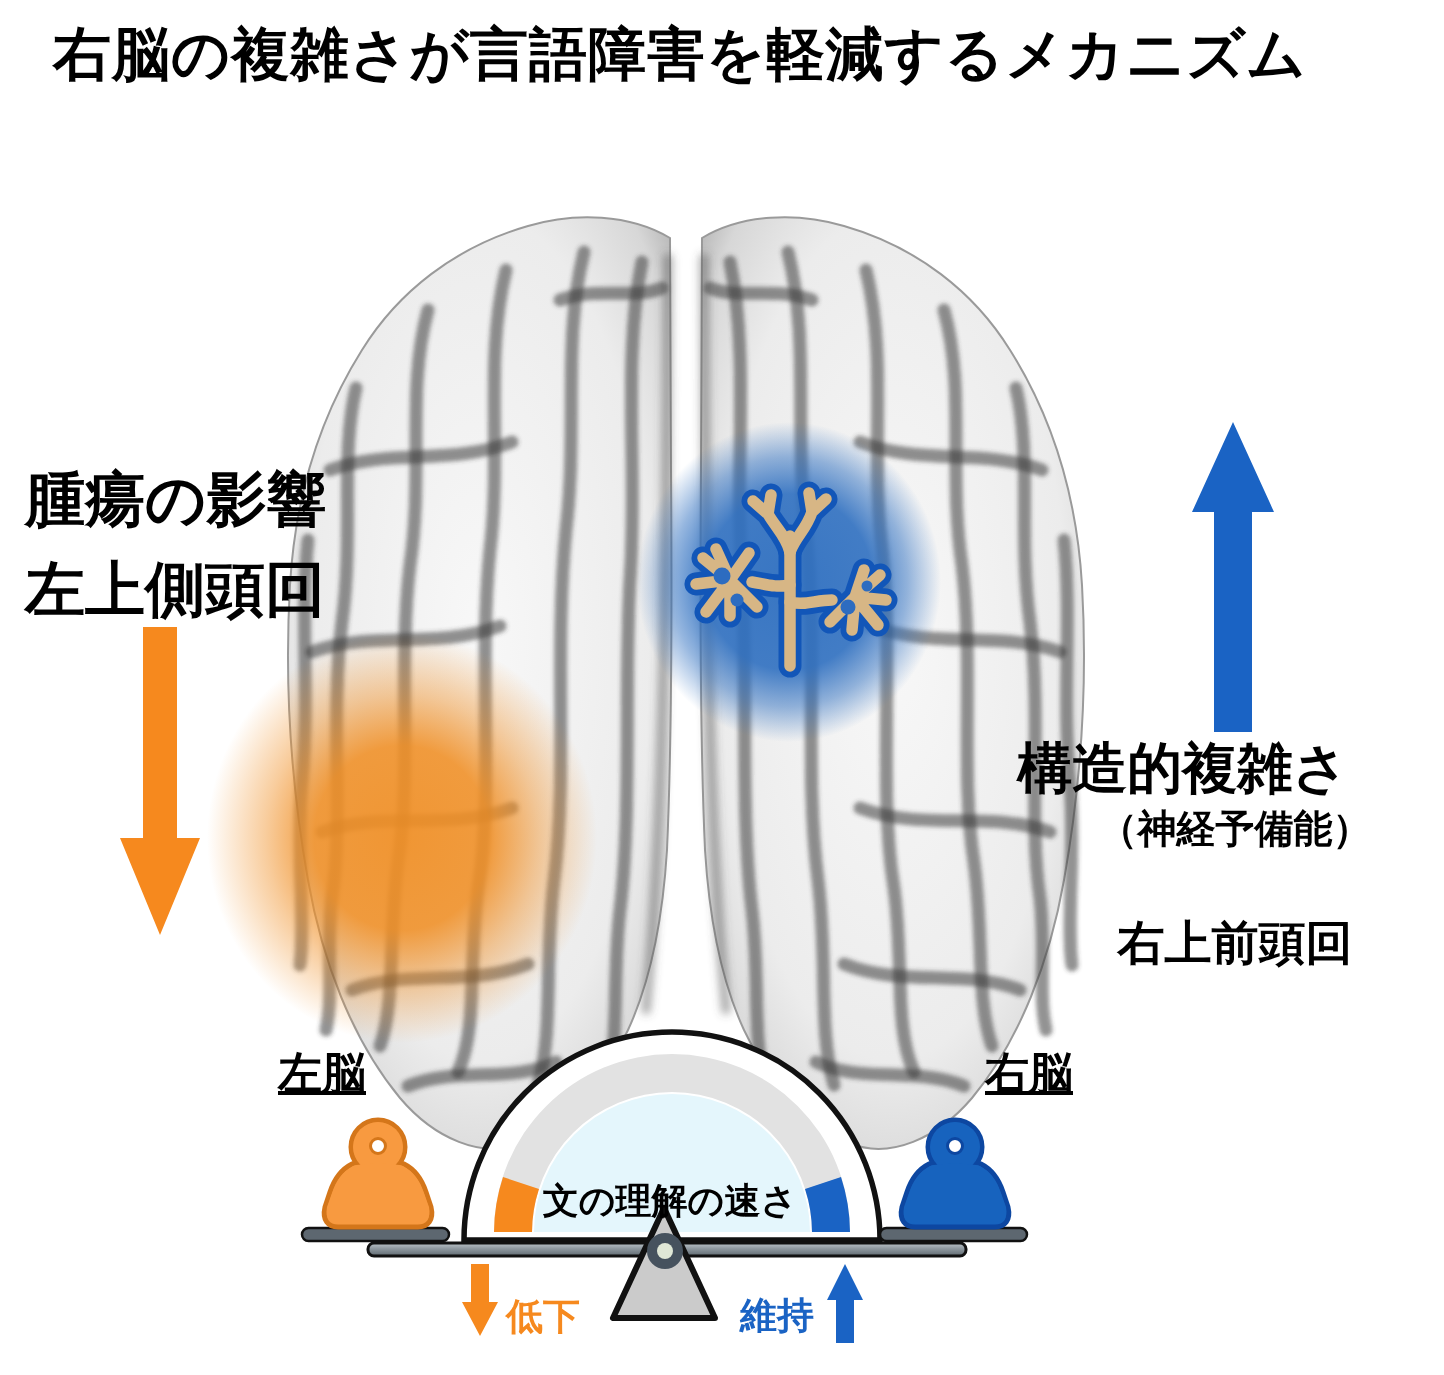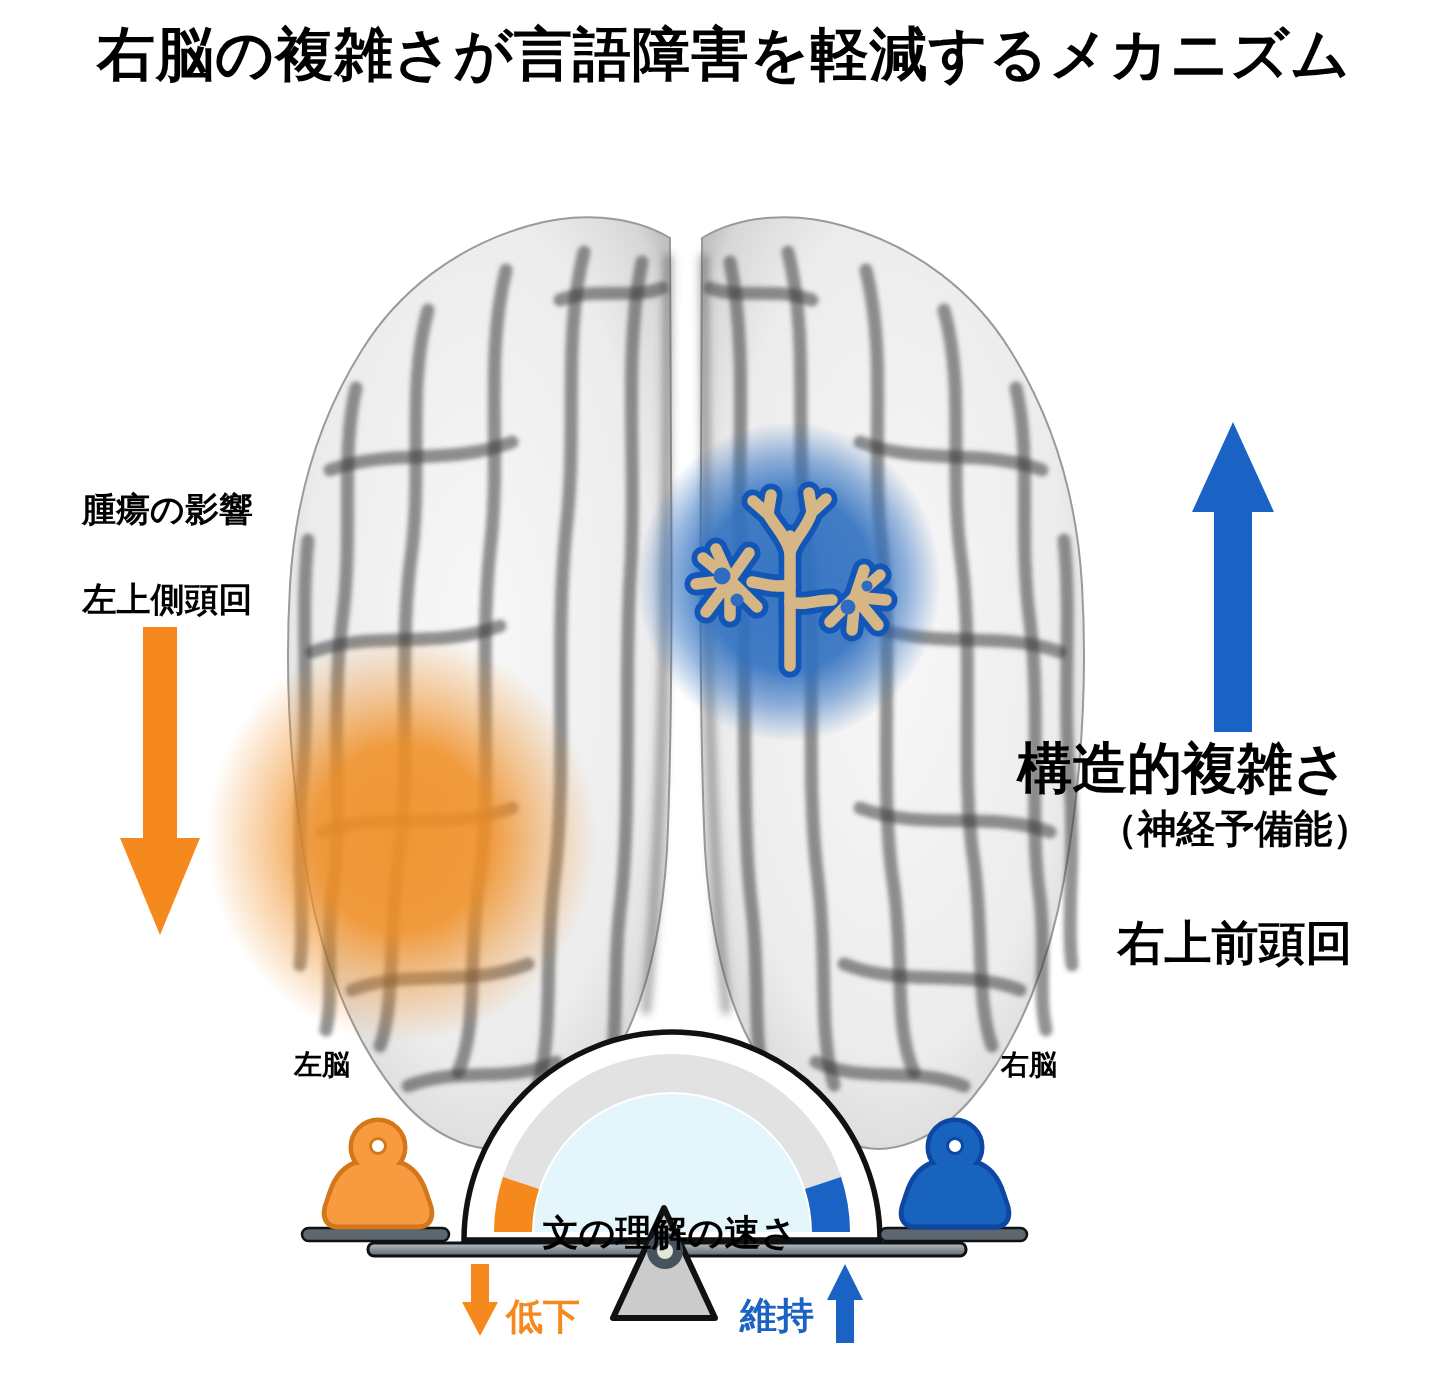--- a/index.html
+++ b/index.html
@@ -4,25 +4,25 @@
 <style>
   html,body{margin:0;padding:0;background:#ffffff;}
   .stage{
     position:relative;width:1444px;height:1375px;overflow:hidden;background:#ffffff;
     font-family:"Liberation Sans", sans-serif;
   }
   .stage svg{position:absolute;left:0;top:0;}
   .txt{position:absolute;font-weight:800;color:#000;text-align:center;line-height:1.05;white-space:nowrap;}
   .title{font-size:58px;font-weight:900;letter-spacing:1px;}
   .subtitle{font-size:40px;}
-  .tumor-line{font-size:34px;margin-top:24px;}
+  .tumor-line{font-size:60px;}
   .cx1{font-size:55px;}
   .cx2{font-size:39px;}
   .cx3{font-size:47px;}
-  .hemi{font-size:28px;}
+  .hemi{font-size:44px;text-decoration:underline;}
   .gauge-label{font-size:36px;}
   .outcome{font-size:37px;margin-top:20px;}
 </style>
 </head>
 <body>
 
 <div class="stage">
 
 <svg width="1444" height="1375" viewBox="0 0 1444 1375">
   <defs>
@@ -166,30 +166,30 @@
 
     <path stroke="#111111" stroke-width="6" stroke-linejoin="round" d="M 664,1208 L 613,1318 L 715,1318 Z" fill="#CBCBCB"></path>
     <circle cx="665" cy="1251" r="18" fill="#46525E"></circle>
     <circle cx="665" cy="1251" r="8" fill="#DFE7D6"></circle>
 
     <path d="M471,1264 L489,1264 L489,1302 L498,1302 L480,1336 L462,1302 L471,1302 Z" fill="#F6891E"></path>
     <path d="M845,1264 L863,1300 L854,1300 L854,1343 L836,1343 L836,1300 L827,1300 Z" fill="#1A63C4"></path>
   </g>
 </svg>
 
-<div class="txt title" style="top:24px;left:0;width:1360px;padding-left:44px;">右脳の複雑さが言語障害を軽減するメカニズム</div>
+<div class="txt title" style="top:24px;left:0;width:1360px;">右脳の複雑さが言語障害を軽減するメカニズム</div>
 
 <div class="txt tumor-line" style="top:468px;left:25px;width:285px;">腫瘍の影響</div>
 <div class="txt tumor-line" style="top:558px;left:25px;width:285px;">左上側頭回</div>
 
 <div class="txt cx1" style="top:740px;left:978px;width:410px;">構造的複雑さ</div>
 <div class="txt cx2" style="top:796px;left:1030px;width:410px;margin-top:13px;">（神経予備能）</div>
 <div class="txt cx3" style="top:918px;left:1030px;width:410px;">右上前頭回</div>
 
 <div class="txt hemi" style="top:1050px;left:242px;width:160px;">左脳</div>
 <div class="txt hemi" style="top:1050px;left:949px;width:160px;">右脳</div>
 
-<div class="txt gauge-label" style="top:1214px;left:537px;width:266px;">文の理解の速さ</div>
+<div class="txt gauge-label" style="top:1182px;left:537px;width:266px;">文の理解の速さ</div>
 
 <div class="txt outcome" style="top: 1278px; left: 473px; width: 140px; color: rgb(246, 137, 30);">低下</div>
 <div class="txt outcome" style="top: 1277px; left: 707px; width: 140px; color: rgb(26, 99, 196);">維持</div>
 
 </div>
 
 </body></html>

